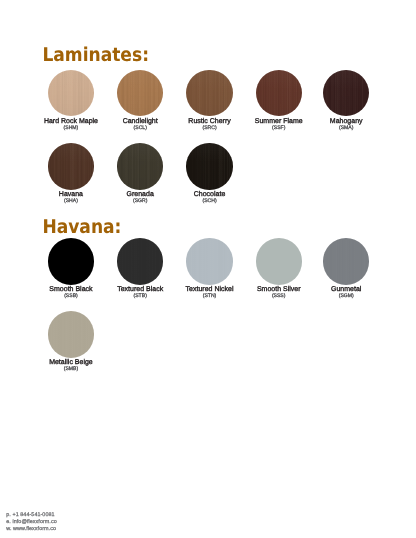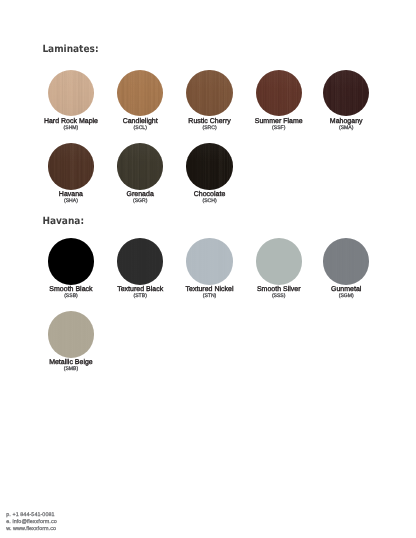--- a/index.html
+++ b/index.html
@@ -10,22 +10,22 @@
     -webkit-font-smoothing:antialiased;
     text-rendering:geometricPrecision;
   }
   .page{position:relative;width:416px;height:538px;}
   .section-heading,.label,.code,.footer-contact,.logo{transform:translateZ(0);}
 
   .section-heading{
     position:absolute;
     font-family:"DejaVu Sans Condensed","DejaVu Sans",sans-serif;
     font-weight:bold;
-    font-size:10px;
-    color:#404040;
+    font-size:19px;
+    color:#a16207;
     white-space:nowrap;
     text-align:right;
   }
 
   .swatch{position:absolute;width:46.4px;}
   .swatch .txt{position:absolute;left:50%;transform:translateX(-50%) translateZ(0);text-align:center;}
   .disc{
     width:46.4px;height:46.4px;border-radius:50%;
     position:relative;overflow:hidden;
   }

